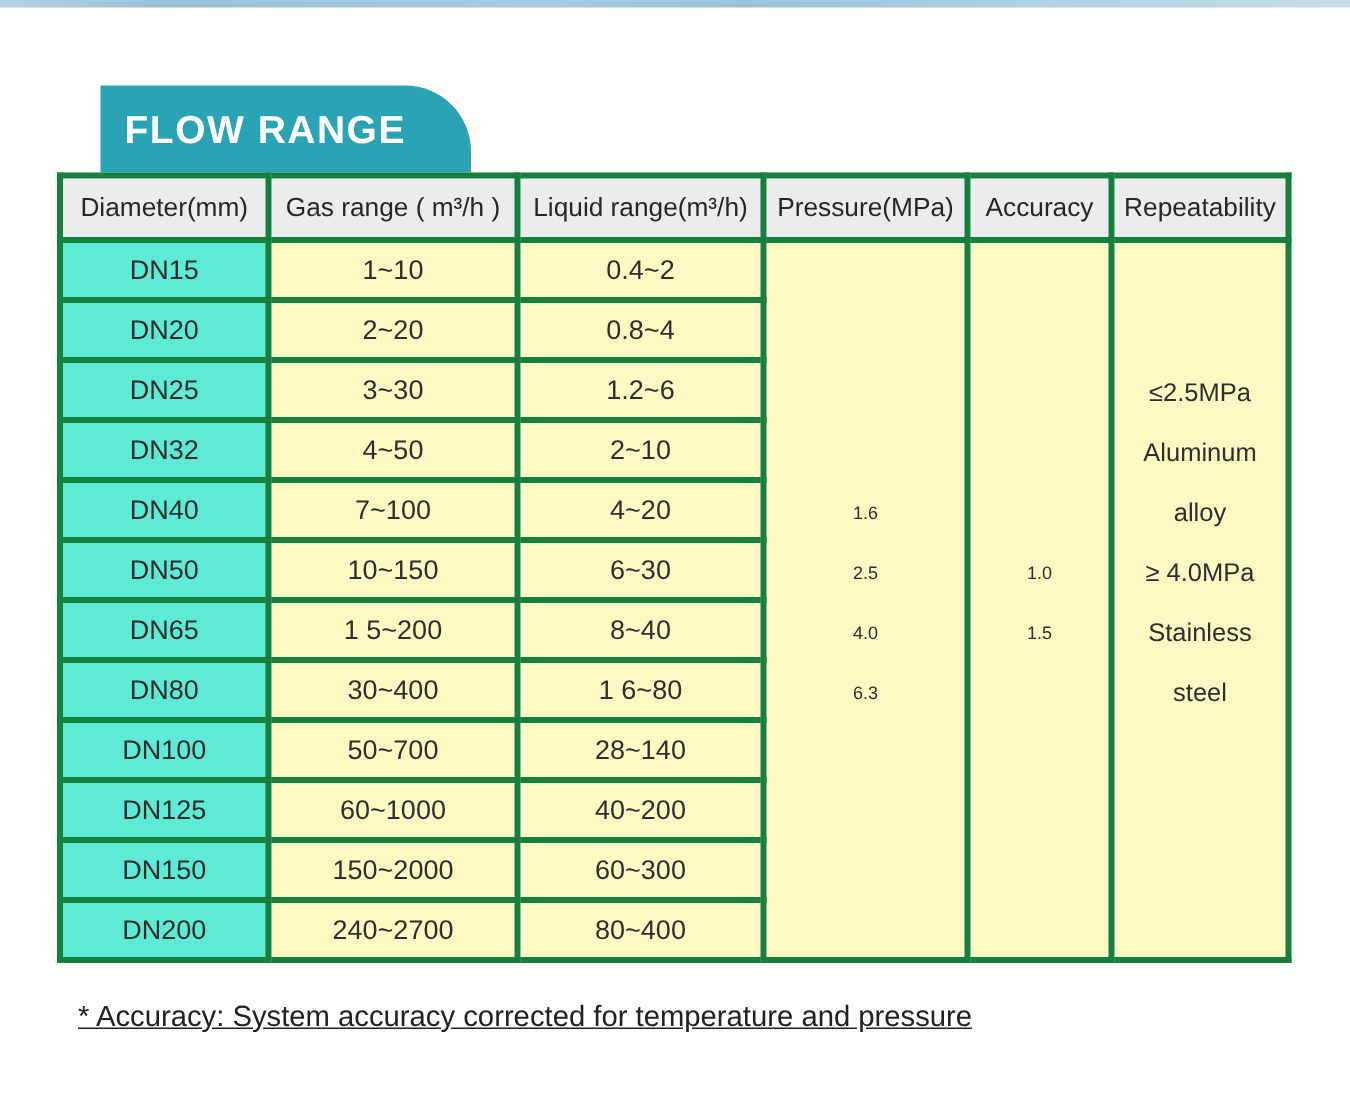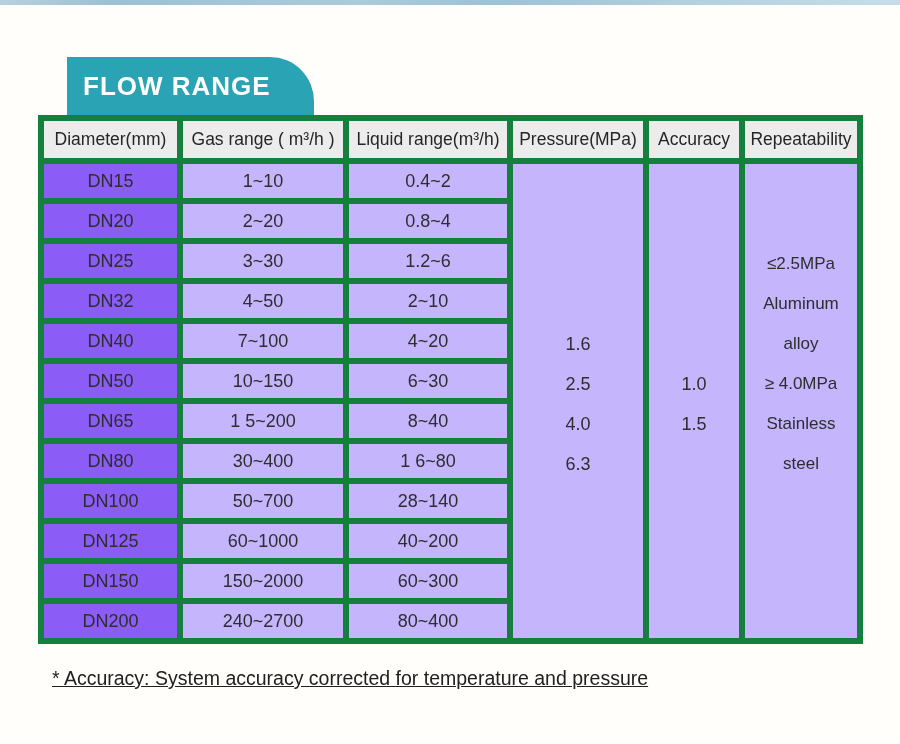--- a/index.html
+++ b/index.html
@@ -31,49 +31,49 @@
     white-space:nowrap;
   }
   table.spec{
     position:absolute;left:38px;top:115px;
     width:819px;
     border-collapse:collapse;
     table-layout:fixed;
     border:2px solid #1d1d1d;
   }
   table.spec th, table.spec td{
-    border:6px solid #15803d;
+    border:4px solid #15803d;
     text-align:center;
     vertical-align:middle;
     padding:0;
     overflow:hidden;
     white-space:nowrap;
   }
   table.spec thead tr{height:43px;}
   table.spec tbody tr{height:40px;}
   table.spec th{
     background:#ececec;
     font-weight:normal;
     font-size:17.5px;
     color:#262626;
   }
   table.spec td{
     font-size:18px;
     color:#2e2e2e;
-    background:#c4b5fd;
+    background:#fef9c3;
   }
   table.spec td.diam{
-    background:#8b5cf6;
+    background:#5eead4;
   }
   table.spec td.merged{
     vertical-align:top;
   }
   .mblock{
     line-height:40px;
-    font-size:18px;
+    font-size:12px;
   }
   .mblock.repeat{font-size:17px;}
   .footnote{
     position:absolute;left:52px;top:667px;
     font-size:19.5px;
     color:#212121;
     white-space:nowrap;
     text-decoration:underline;
   }
 </style>

